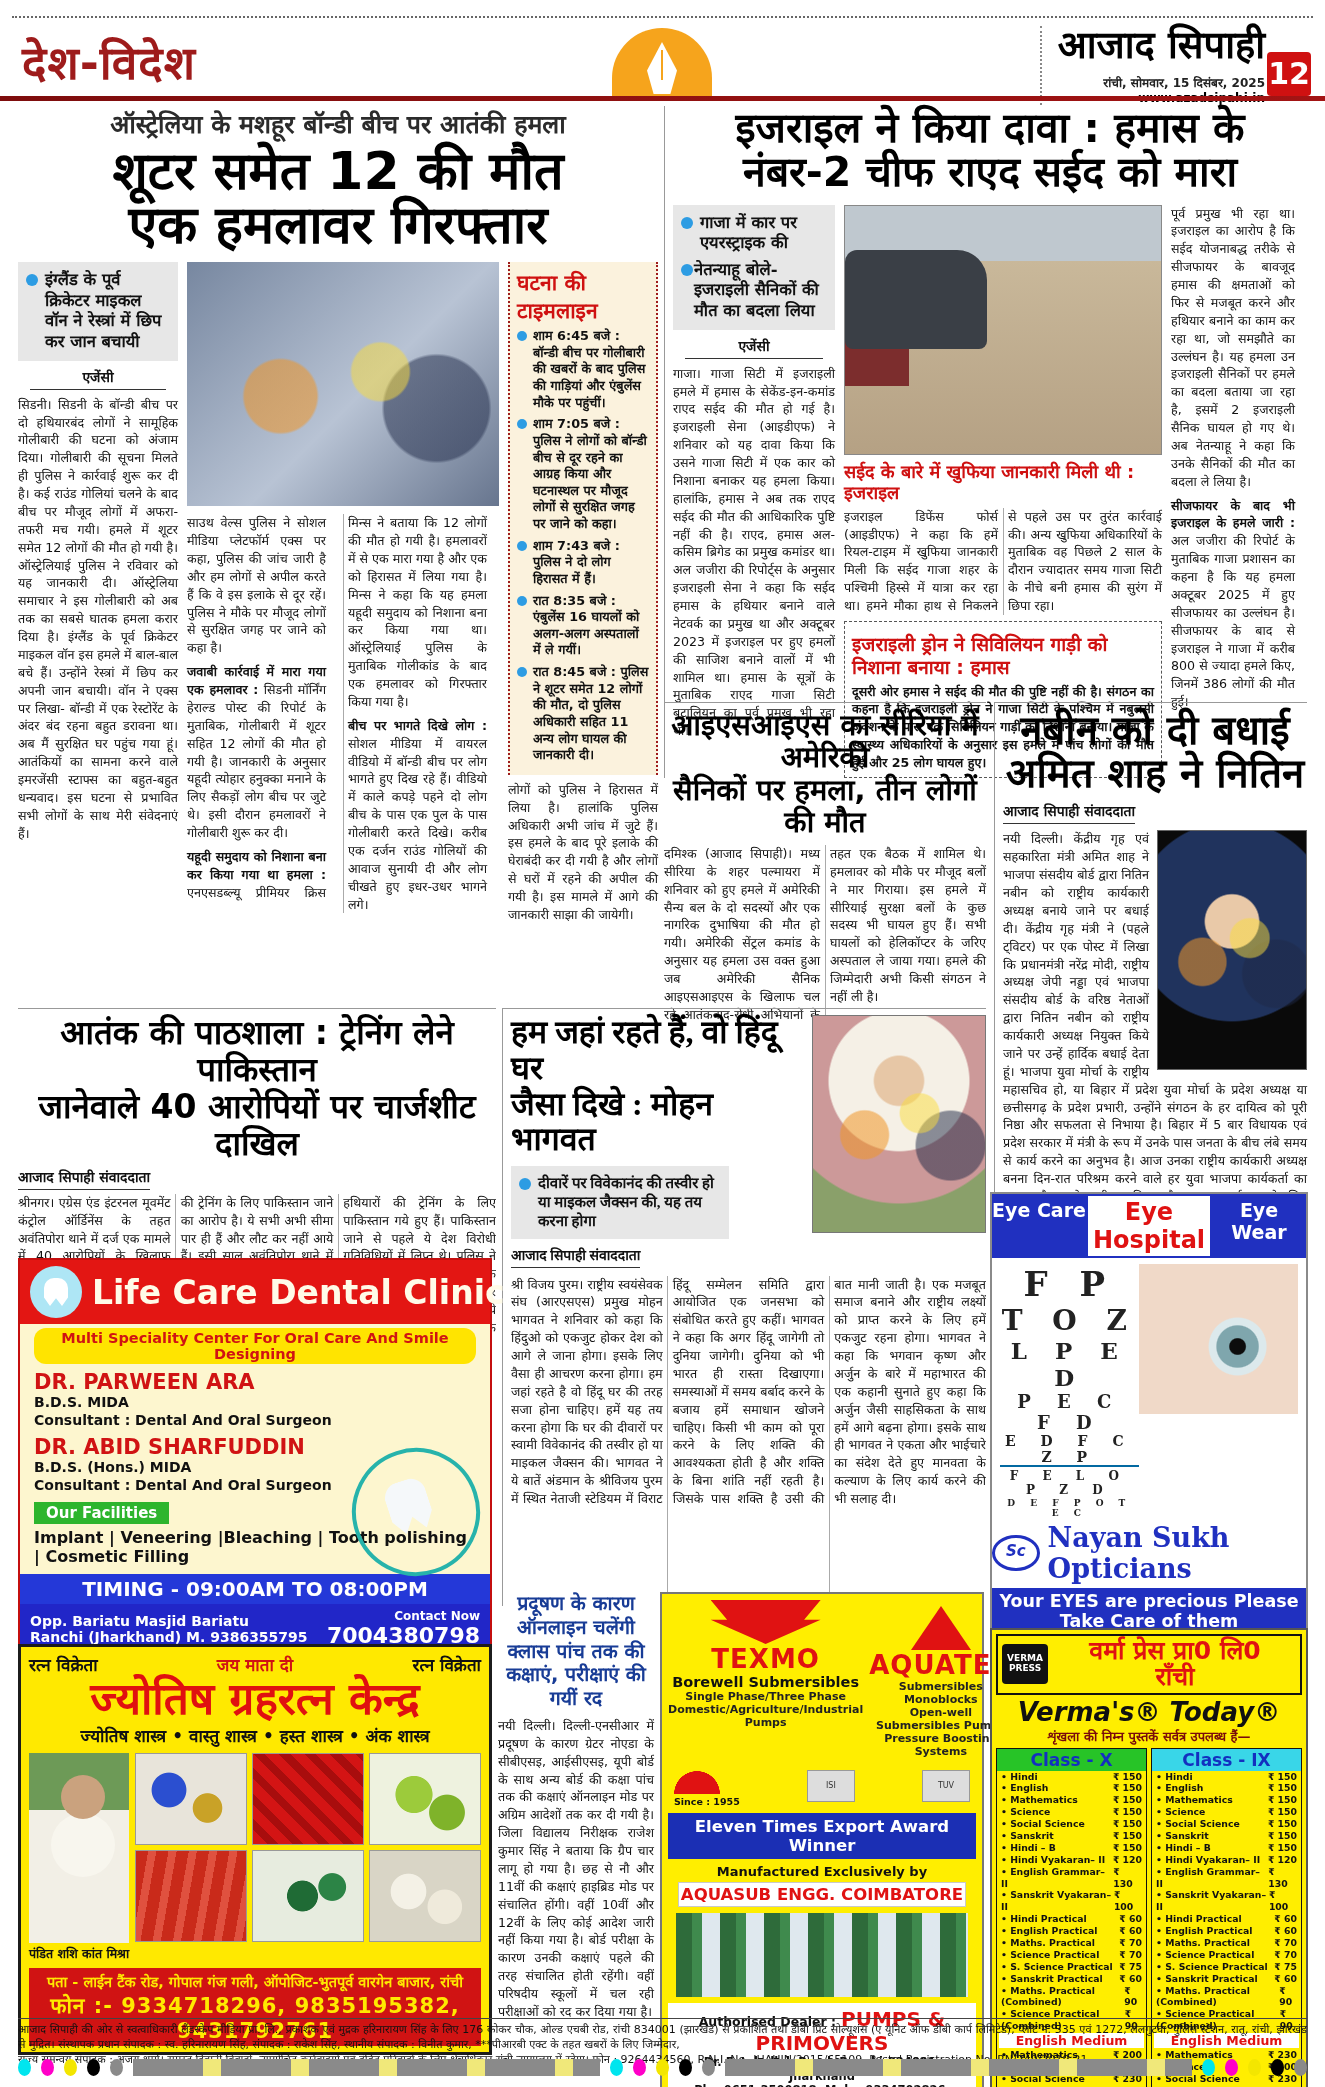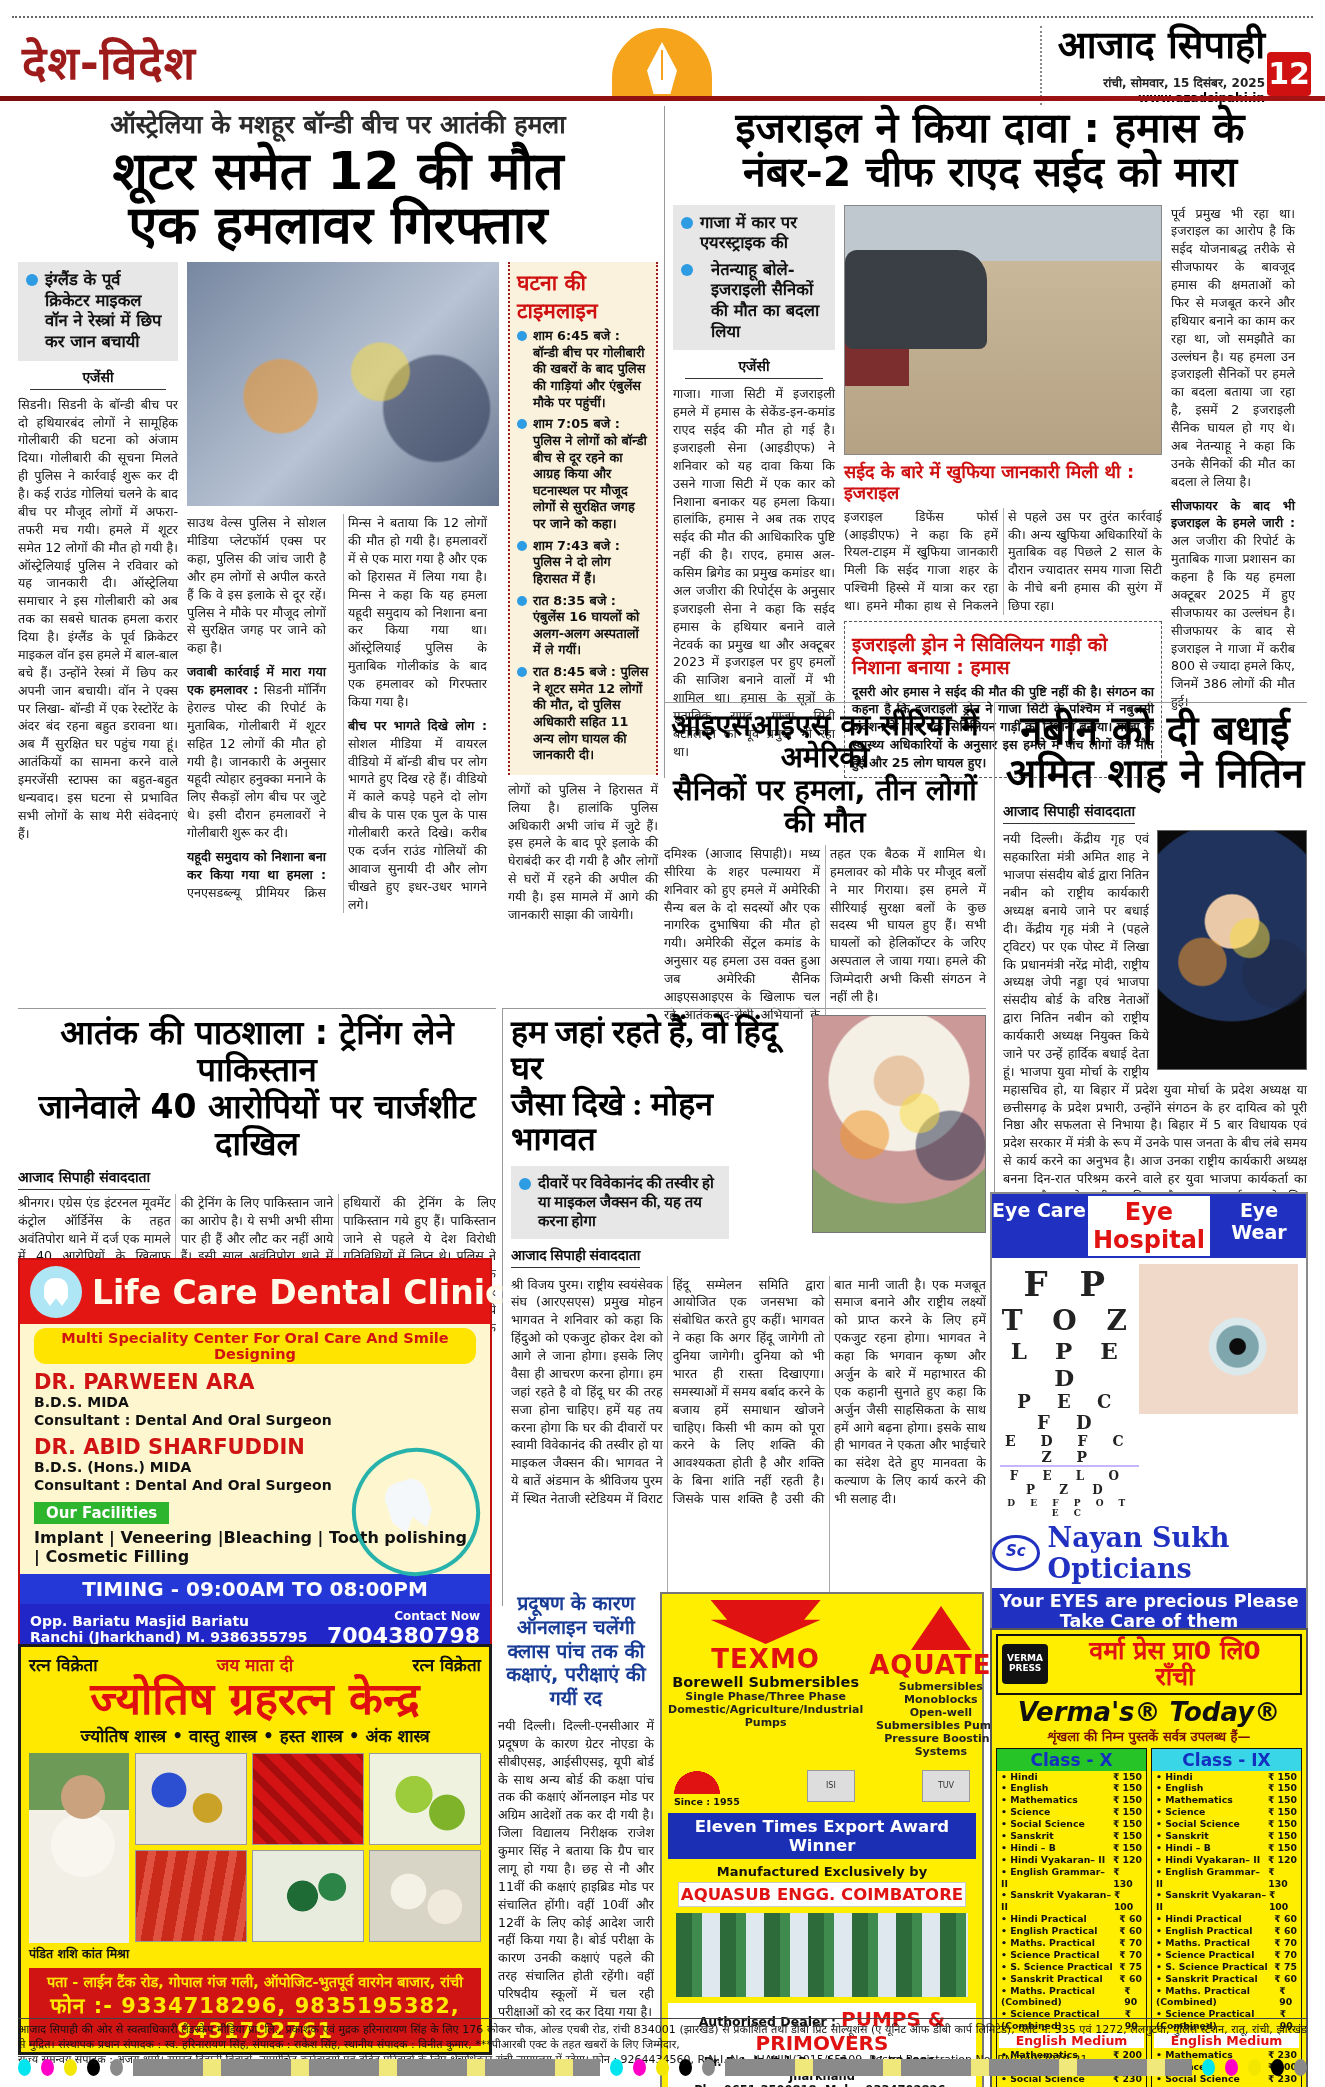--- a/index.html
+++ b/index.html
@@ -131,21 +131,21 @@
   .texmo-ph{font-size:11.5px;font-weight:800;}
   
   .eye{border:2px solid #8a8a8a;background:#fff;}
   .eye-head{display:flex;background:#2030c0;align-items:stretch;}
   .eye-head-seg{flex:1;color:#fff;font-weight:900;font-size:19px;text-align:center;padding:5px 0;}
   .eye-head-mid{flex:1.3;background:#fff;color:#e01212;font-size:24px;margin:2px;padding:2px 0;}
   .eye-body{display:flex;padding:6px 8px 0 8px;}
   .eye-chart{flex:1;font-family:"DejaVu Serif",serif;font-weight:900;text-align:center;color:#222;}
   .eye-chart div{letter-spacing:10px;}
   .ec1{font-size:34px;} .ec2{font-size:28px;} .ec3{font-size:23px;} .ec4{font-size:18px;}
-  .ec5{font-size:14px;} .ec6{font-size:12px;border-top:2px solid #c4b5fd;display:inline-block;padding-top:2px;}
+  .ec5{font-size:14px;} .ec6{font-size:12px;border-top:2px solid #0369a1;display:inline-block;padding-top:2px;}
   .ec7{font-size:9px;letter-spacing:6px !important;}
   .eye-photo{flex:1.15;height:150px;background:
       radial-gradient(circle at 62% 55%,#0c0c0c 0 6%,#7fa6ad 7% 16%,#dce9ec 17% 22%,#f0d9c8 23%);}
   .nayan{display:flex;align-items:center;gap:8px;justify-content:center;margin:4px 0;}
   .nayan-logo{width:54px;height:30px;border:3px solid #2030c0;border-radius:50%;color:#2030c0;
       font-style:italic;font-weight:900;text-align:center;line-height:26px;font-size:15px;}
   .nayan-name{color:#2030c0;font-family:"DejaVu Serif",serif;font-size:27px;font-weight:900;}
   .eye-band{background:#2030c0;color:#fff;font-size:17.5px;font-weight:900;text-align:center;padding:3px 0;}
   .eye-list{padding:5px 10px;}
   .eye-li{display:flex;gap:7px;font-size:14.5px;font-weight:800;margin-bottom:2px;}
@@ -258,21 +258,21 @@
       <div>इजराइल ने किया दावा : हमास के</div>
       <div>नंबर-2 चीफ राएद सईद को मारा</div>
     </div>
     <div style="display:flex;gap:9px;margin-top:10px;">
       <div style="flex:0 0 162px;">
         <div class="bullet-box" style="flex-direction:column;gap:6px;">
           <div style="display:flex;gap:7px;">
               <span class="bullet-dot"></span>
             <span class="bullet-text">गाजा में कार पर एयरस्ट्राइक की</span>
             </div>
-          <div style="display:flex;gap:18px;">
+          <div style="display:flex;gap:1px;">
               <span class="bullet-dot"></span>
             <span class="bullet-text">नेतन्याहू बोले- इजराइली सैनिकों की मौत का बदला लिया</span>
             </div>
         </div>
         <span class="byline">एजेंसी</span>
         <div class="body-txt">गाजा। गाजा सिटी में इजराइली हमले में हमास के सेकेंड-इन-कमांड राएद सईद की मौत हो गई है। इजराइली सेना (आइडीएफ) ने शनिवार को यह दावा किया कि उसने गाजा सिटी में एक कार को निशाना बनाकर यह हमला किया। हालांकि, हमास ने अब तक राएद सईद की मौत की आधिकारिक पुष्टि नहीं की है। राएद, हमास अल-कसिम ब्रिगेड का प्रमुख कमांडर था। अल जजीरा की रिपोर्ट्स के अनुसार इजराइली सेना ने कहा कि सईद हमास के हथियार बनाने वाले नेटवर्क का प्रमुख था और अक्टूबर 2023 में इजराइल पर हुए हमलों की साजिश बनाने वालों में भी शामिल था। हमास के सूत्रों के मुताबिक राएद गाजा सिटी बटालियन का पूर्व प्रमुख भी रहा था।</div>
       </div>
       <div style="flex:0 0 316px;">
         <div class="photo photo-sand" style="width:316px;height:248px;border:1px solid #888;"></div>
         <div class="red-subhead">सईद के बारे में खुफिया जानकारी मिली थी : इजराइल</div>

